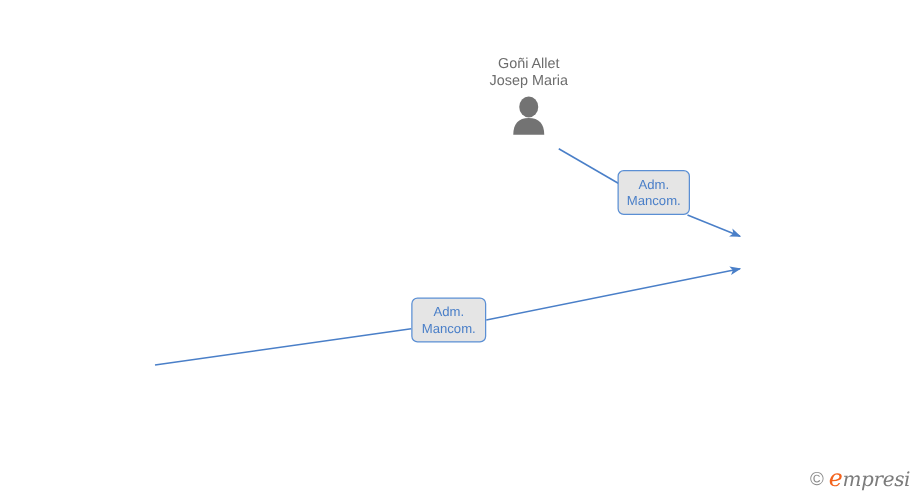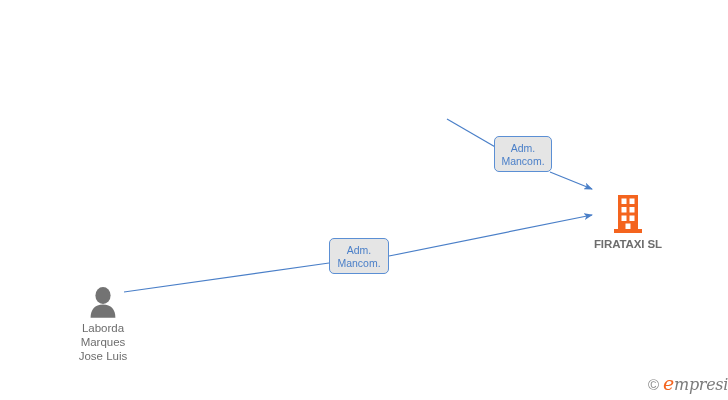--- a/index.html
+++ b/index.html
@@ -115,45 +115,30 @@
 
     <path d="M447,119 L497,148" fill="none" stroke="#4a7fc8" stroke-width="1.2"></path>
 
     <path d="M550,172 L592,189" fill="none" stroke="#4a7fc8" stroke-width="1.2" marker-end="url(#arrowhead)"></path>
 
     <path d="M124,292 L329,263" fill="none" stroke="#4a7fc8" stroke-width="1.2"></path>
 
     <path d="M389,256 L592,215" fill="none" stroke="#4a7fc8" stroke-width="1.2" marker-end="url(#arrowhead)"></path>
   </svg>
 
-
-  <div class="person-node" style="left:23px; top:286px;">
+  <div class="person-node" style="left:343px; top:44px;">
+    <div class="person-label person-label-above">Goñi Allet
+Josep Maria</div>
     <svg class="person-icon" width="30" height="32" viewBox="0 0 30 32">
       <ellipse cx="15" cy="9.5" rx="7.6" ry="8.4" fill="#737373"></ellipse>
       <path d="M15,18.4 C6.8,18.4 2.6,23.2 2.6,31.8 L27.4,31.8 C27.4,23.2 23.2,18.4 15,18.4 Z" fill="#737373"></path>
     </svg>
-    <div class="person-label person-label-below">Laborda
-Marques
-Jose Luis</div>
   </div>
 
-  <div class="company-node" style="left:548px; top:194px;">
-    <svg class="company-icon" width="36" height="40" viewBox="0 0 36 40">
-      <rect x="8" y="1" width="20" height="34" fill="#f4641e"></rect>
-      <rect x="4" y="35" width="28" height="4" fill="#f4641e"></rect>
-      <rect x="11.5" y="4.5" width="5" height="5.5" fill="#ffffff"></rect>
-      <rect x="19.5" y="4.5" width="5" height="5.5" fill="#ffffff"></rect>
-      <rect x="11.5" y="13" width="5" height="5.5" fill="#ffffff"></rect>
-      <rect x="19.5" y="13" width="5" height="5.5" fill="#ffffff"></rect>
-      <rect x="11.5" y="21.5" width="5" height="5.5" fill="#ffffff"></rect>
-      <rect x="19.5" y="21.5" width="5" height="5.5" fill="#ffffff"></rect>
-      <rect x="15.5" y="29.5" width="5" height="5.5" fill="#ffffff"></rect>
-    </svg>
-    <div class="company-label">FIRATAXI SL</div>
-  </div>
+
 
   <div class="rel-box" style="left:494px; top:136px; width:58px; height:36px;">Adm.
 Mancom.</div>
 
   <div class="rel-box" style="left:329px; top:238px; width:60px; height:36px;">Adm.
 Mancom.</div>
 
   <div class="watermark" style="left:648px; top:375px;">
     <span class="wm-c">©</span>
     <span class="wm-text"><span class="wm-e">e</span><span>mpresia</span></span>

